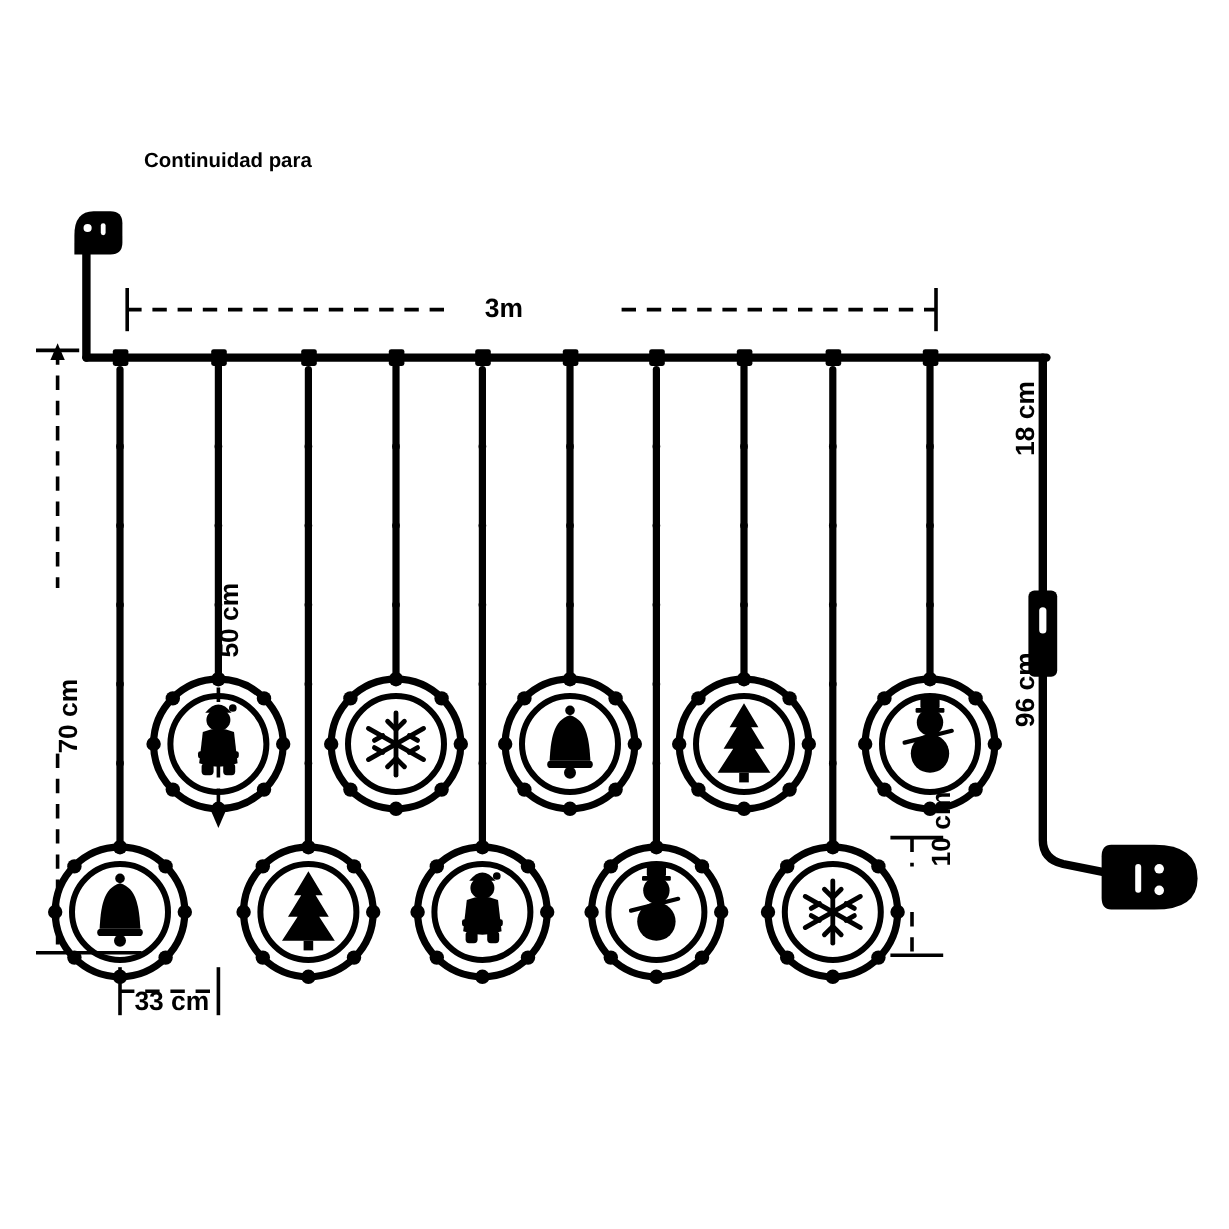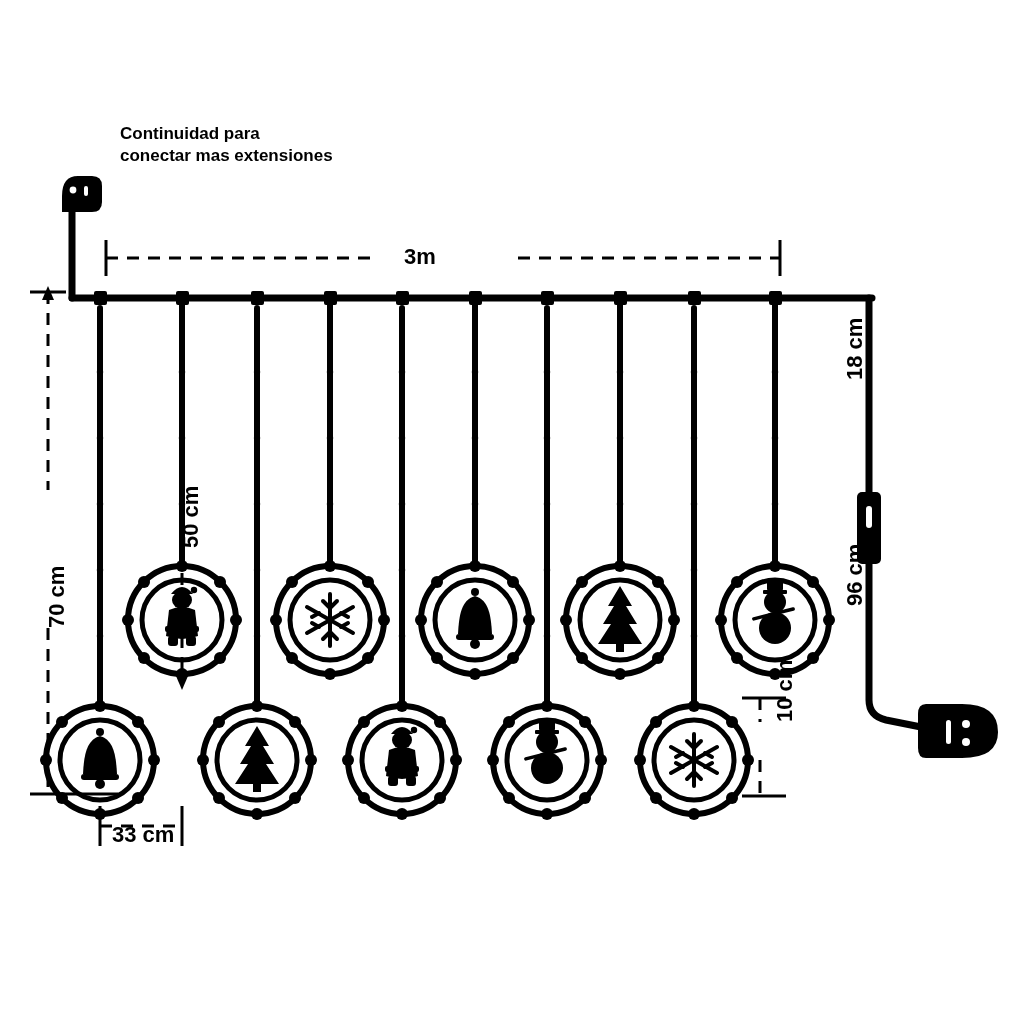--- a/index.html
+++ b/index.html
@@ -292,21 +292,20 @@
       <line x1="869" y1="672" x2="869" y2="706"></line>
     </g>
 
     <g fill="#000000">
       <path d="M48 286 L42 300 L54 300 Z"></path>
       <path d="M182 690 L176 676 L188 676 Z"></path>
     </g>
   </svg>
 
   <div class="lbl note" style="left:120px; top:124px;">Continuidad para</div>
-  <div class="lbl note" style="left:120px; top:146px;">conectar mas extensiones</div>
 
   <div class="lbl dim" style="left:404px; top:244px;text-align:right;">3m</div>
 
   <div class="lbl dim dim-vert" style="left:44px; top:628px;">70 cm</div>
 
   <div class="lbl dim dim-vert" style="left:178px; top:548px;">50 cm</div>
 
   <div class="lbl dim" style="left:112px; top:822px;text-align:center;">33 cm</div>
 
   <div class="lbl dim dim-vert" style="left:772px; top:722px;">10 cm</div>

